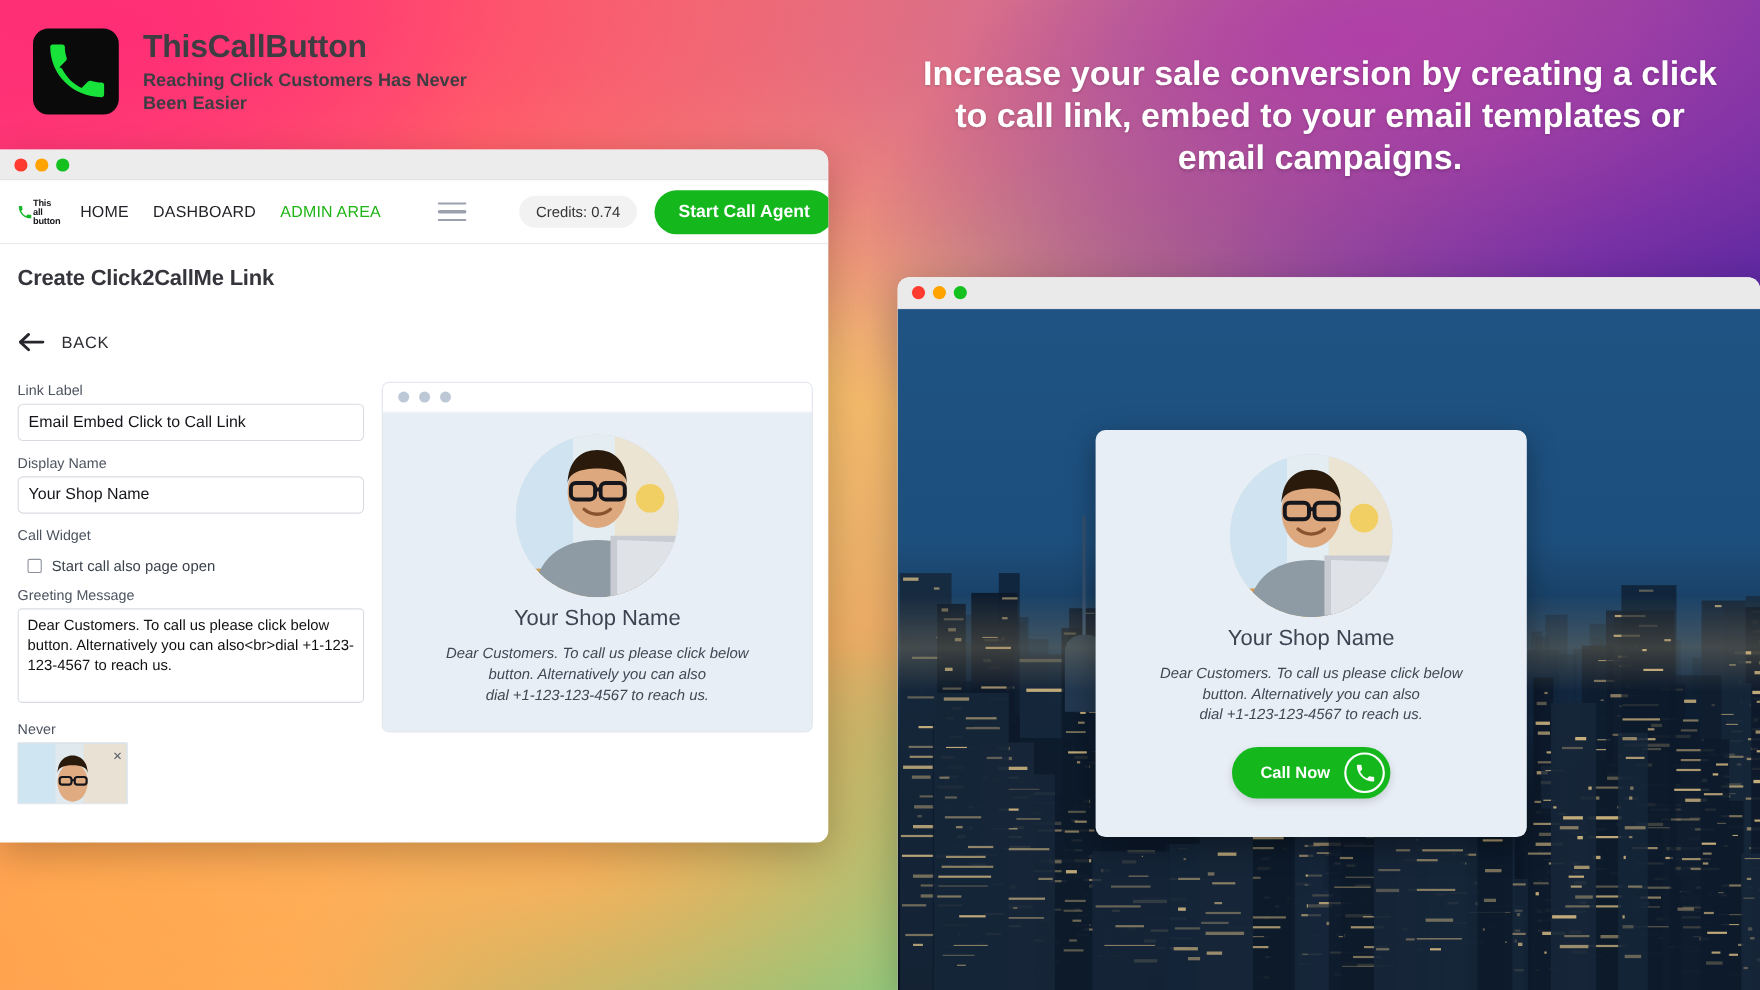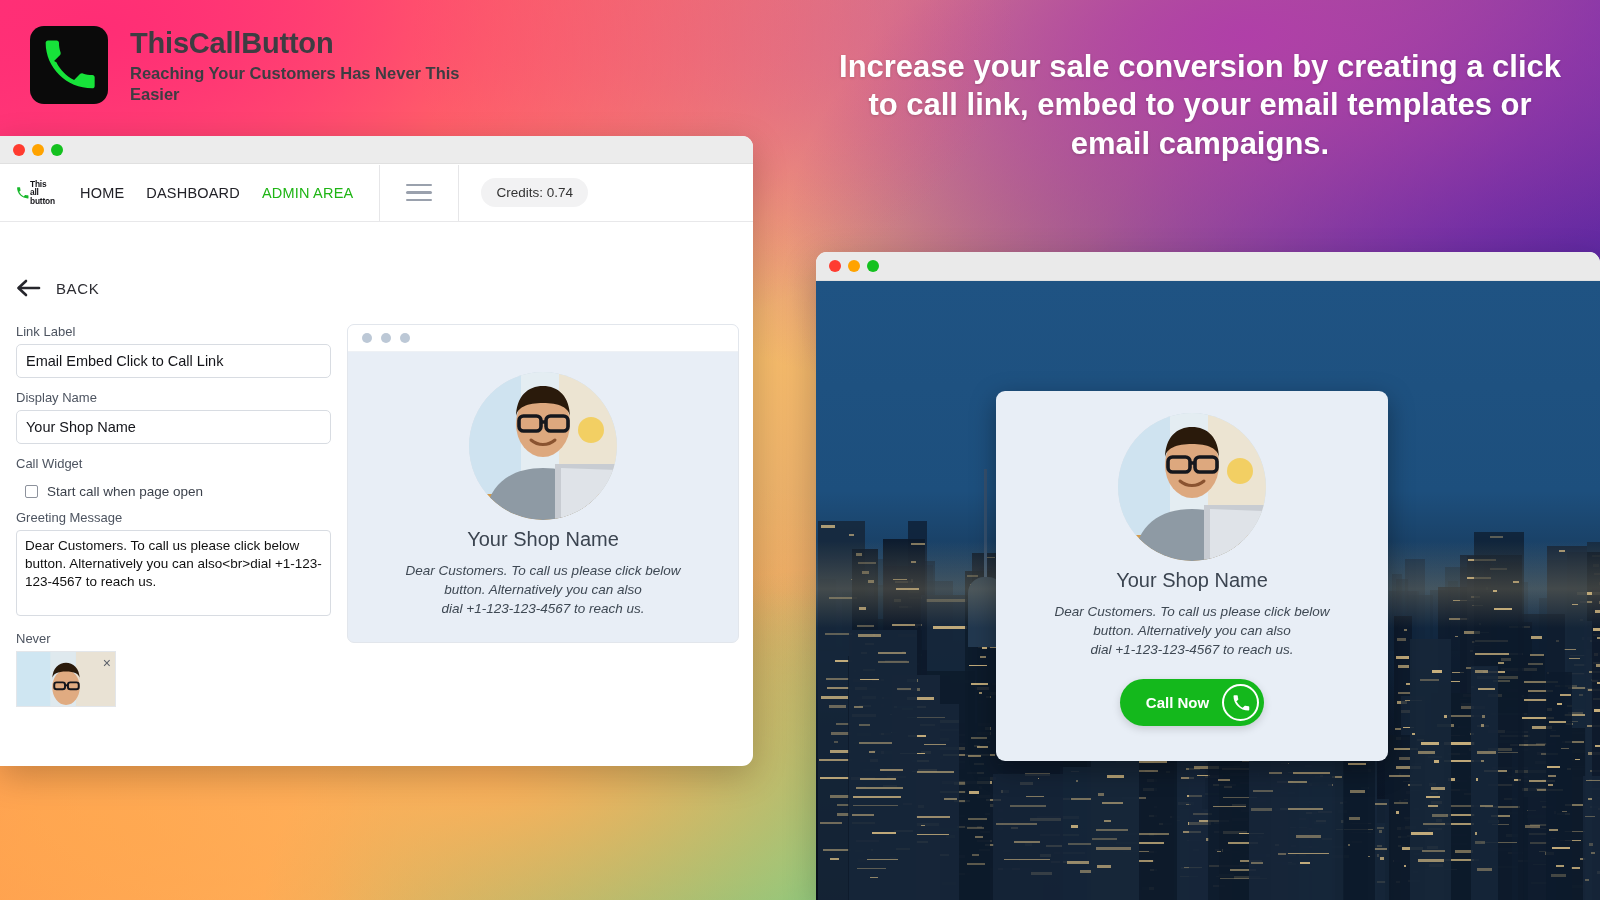--- a/index.html
+++ b/index.html
@@ -216,21 +216,21 @@
 </div>
 
 <div id="brand">
   <div class="logo-tile">
     <svg viewBox="0 0 24 24">
       <path fill="#17e33a" d="M6.6 10.8c1.7 3.4 4.2 5.9 7.6 7.6l2.5-2.5c.3-.3.8-.4 1.2-.3 1.3.4 2.7.7 4.1.7.6 0 1 .4 1 1V21c0 .6-.4 1-1 1C10.8 22 2 13.2 2 2.5c0-.6.4-1 1-1h3.7c.6 0 1 .4 1 1 0 1.4.2 2.8.7 4.1.1.4 0 .9-.3 1.2l-2.5 2.5z"></path>
     </svg>
   </div>
   <div class="brand-txt">
     <div class="brand-name">ThisCallButton</div>
-    <div class="brand-tag">Reaching Your Customers Has Never This Easier</div>
+    <div class="brand-tag">Reaching Click Customers Has Never Been Easier</div>
   </div>
 </div>
 
 <div id="headline">Increase your sale conversion by creating a click to call link, embed to your email templates or email campaigns.</div>
 
 <div class="win" id="app-win">
   <div class="titlebar">
     <span class="dot r"></span>
     <span class="dot y"></span>
     <span class="dot g"></span>
@@ -259,24 +259,26 @@
     <div class="hamburger">
       <span></span>
         <span></span>
         <span></span>
     </div>
 
     <div class="nav-divider2"></div>
 
     <div class="credits-pill">Credits: 0.74</div>
 
+    <button class="cta-btn">Start Call Agent</button>
 
   </div>
 
   <div id="app-body">
+    <div class="page-title">Create Click2CallMe Link</div>
 
     <div class="back-row">
       <svg viewBox="0 0 26 20">
         <path d="M10 3 L2.5 10 L10 17" stroke="#26262c" stroke-width="2.6" fill="none" stroke-linecap="round" stroke-linejoin="round"></path>
         <path d="M3 10 H23" stroke="#26262c" stroke-width="2.6" stroke-linecap="round"></path>
       </svg>
       <span class="back-label">BACK</span>
     </div>
 
     <div id="form-preview">
@@ -290,21 +292,21 @@
 
         <div class="field-label">Display Name</div>
         <input class="txt-input" type="text" value="Your Shop Name" style="">
 
         <div class="field-gap"></div>
 
         <div class="field-label">Call Widget</div>
 
         <div class="check-row">
           <span class="check-box"></span>
-          <span class="check-label">Start call when page open</span>
+          <span class="check-label">Start call also page open</span>
         </div>
 
         <div class="field-label">Greeting Message</div>
         <textarea class="ta-input" style="">Dear Customers. To call us please click below button. Alternatively you can also&lt;br&gt;dial +1-123-123-4567 to reach us.</textarea>
 
         <div class="avatar-label">Never</div>
         <div class="avatar-thumb">
           <svg class="headshot" viewBox="0 0 100 56" preserveAspectRatio="xMidYMin slice">
             <rect width="100" height="56" fill="#cfe3ee"></rect>
             <rect x="0" y="0" width="34" height="56" fill="#cfe6f2"></rect>

